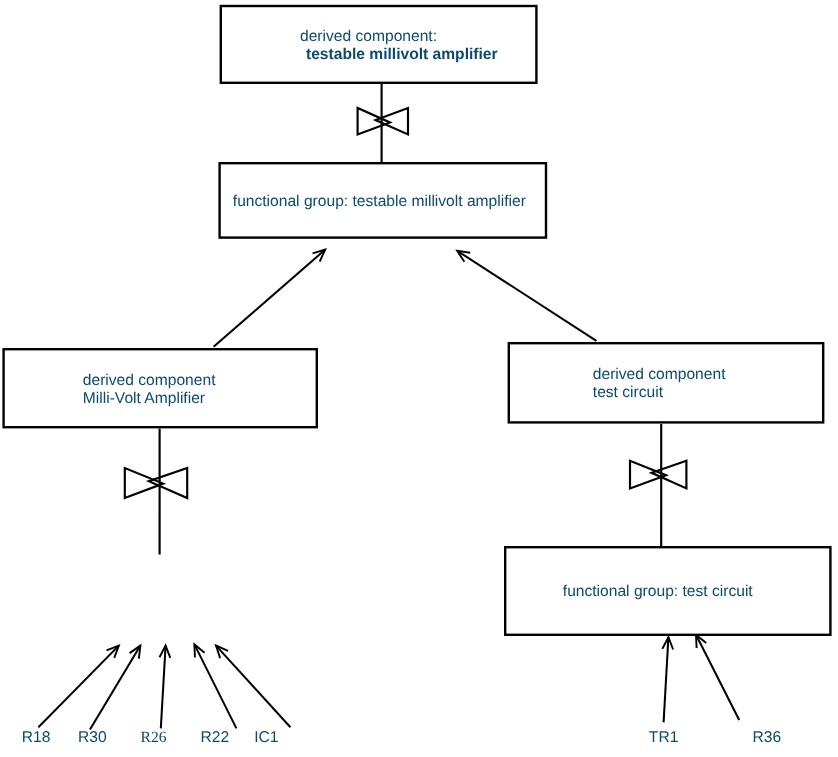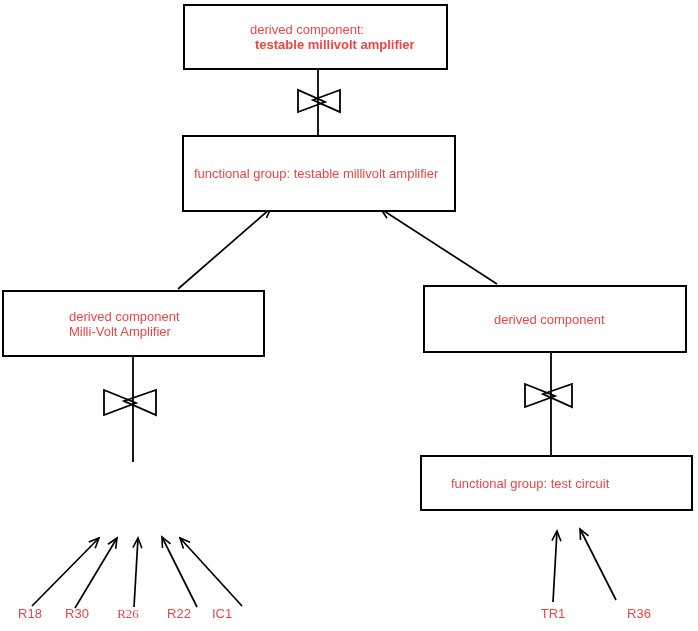--- a/index.html
+++ b/index.html
@@ -6,21 +6,21 @@
     margin: 0;
     padding: 0;
     background: #ffffff;
   }
   .canvas {
     position: relative;
     width: 698px;
     height: 631px;
     background: #ffffff;
     font-family: "Liberation Sans", sans-serif;
-    color: #ef4444;
+    color: #0c4a6e;
     overflow: hidden;
   }
   .layer {
     position: absolute;
     left: 0;
     top: 0;
     width: 698px;
     height: 631px;
   }
   .box {
@@ -29,25 +29,25 @@
     border: 2px solid #000000;
     background: #ffffff;
     display: flex;
     flex-direction: column;
     justify-content: center;
     font-size: 13px;
     line-height: 15px;
     white-space: nowrap;
   }
   .box-top-derived      { left:183px; top:4px;   width:265px; height:66px; padding-left:65px; }
-  .box-top-functional   { left:182px; top:135px; width:274px; height:77px; padding-left:10px; }
+  .box-top-functional   { left:182px; top:135px; width:274px; height:64px; padding-left:10px; }
   .box-left-derived     { left:2px;   top:290px; width:263px; height:67px; padding-left:65px; }
   .box-left-functional  { left:3px;   top:462px; width:275px; height:70px; padding-left:34px; }
   .box-right-derived    { left:423px; top:285px; width:264px; height:68px; padding-left:69px; }
-  .box-right-functional { left:420px; top:455px; width:273px; height:56px; padding-left:29px; }
+  .box-right-functional { left:420px; top:455px; width:273px; height:75px; padding-left:47px; }
   .indent-5 { margin-left: 5px; font-weight: bold; }
   .leaf-label {
     position: absolute;
     top: 606px;
     transform: translateX(-50%);
     font-size: 13px;
     line-height: 15px;
     white-space: nowrap;
   }
 </style>
@@ -116,20 +116,21 @@
   </div>
 
   <div class="box box-left-derived">
     <div>derived component</div>
     <div>Milli-Volt Amplifier</div>
   </div>
 
 
   <div class="box box-right-derived">
     <div>derived component</div>
+    <div>test circuit</div>
   </div>
 
   <div class="box box-right-functional">
     <div>functional group: test circuit</div>
   </div>
 
   <div class="leaf-label" style="left:30px;">R18</div>
   <div class="leaf-label" style="left:77px;">R30</div>
   <div class="leaf-label" style="left:128px;font-family:Liberation Serif, serif;">R26</div>
   <div class="leaf-label" style="left:179px;text-align:right;">R22</div>

